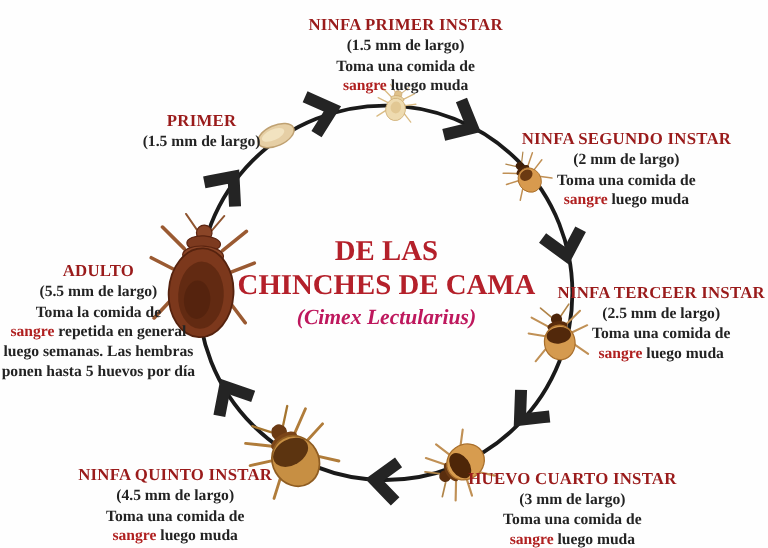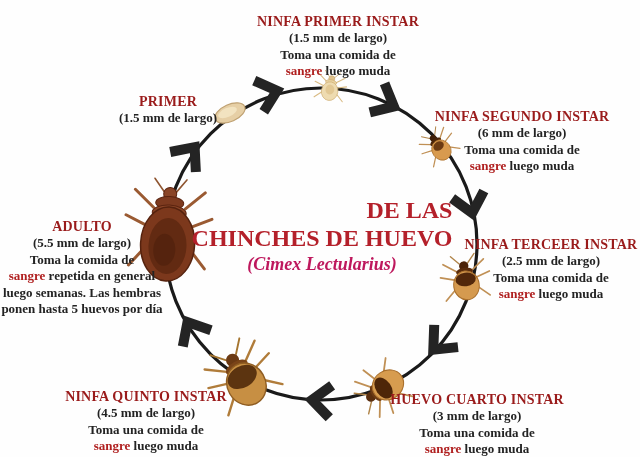--- a/index.html
+++ b/index.html
@@ -8,21 +8,21 @@
     font-family:"Liberation Serif","DejaVu Serif",serif;font-weight:bold;
   }
   #cycle-svg{position:absolute;left:0;top:0;z-index:1;}
   .stage{position:absolute;z-index:2;text-align:center;transform:translateX(-50%);white-space:nowrap;}
   .stage-title{font-size:14px;color:#9a1b1b;letter-spacing:.2px;line-height:17px;}
   .stage-size{font-size:13px;color:#232323;line-height:16.5px;}
   .stage-desc{font-size:13px;color:#232323;line-height:16.5px;}
   .red-word{color:#b02020;}
   #center-title{position:absolute;z-index:2;left:322px;top:194px;transform:translateX(-50%);text-align:center;white-space:nowrap;}
   .ct-line1{font-size:24px;color:#161616;letter-spacing:.5px;line-height:27px;}
-  .ct-line2{font-size:24px;color:#b4202a;line-height:26px;margin-top:3px;text-align:right;}
+  .ct-line2{font-size:24px;color:#b4202a;line-height:26px;margin-top:3px;}
   .ct-line3{font-size:24px;color:#b4202a;line-height:26px;margin-top:2px;}
   .ct-line4{font-size:18px;color:#be185d;font-style:italic;line-height:22px;margin-top:2px;}
   .bugleg{fill:none;stroke-width:2;stroke-linecap:round;}
   .ant{fill:none;stroke-width:1.6;stroke-linecap:round;}
 </style>
 </head>
 <body>
 
 <div id="canvas">
 
@@ -97,39 +97,39 @@
       <ellipse cy="-33" rx="14" ry="6.5" fill="#7d3a1f" stroke="#5b2410" stroke-width="1"></ellipse>
       <ellipse cy="-23" rx="17" ry="8" fill="#8a4527" stroke="#5b2410" stroke-width="1"></ellipse>
       <ellipse cy="8" rx="27" ry="37" fill="#7c381c" stroke="#55220e" stroke-width="1.5"></ellipse>
       <ellipse cy="10" rx="19" ry="28" fill="#5e2810" opacity="0.85"></ellipse>
       <ellipse cy="14" cx="-3" rx="11" ry="16" fill="#4c1f0b" opacity="0.6"></ellipse>
     </g>
   </svg>
 
   <div id="center-title">
     <div class="ct-line2">DE LAS</div>
-    <div class="ct-line3">CHINCHES DE HUEVO</div>
+    <div class="ct-line3">CHINCHES DE CAMA</div>
     <div class="ct-line4">(Cimex Lectularius)</div>
   </div>
 
   <div class="stage" style="left:168px;top:93px">
     <div class="stage-title">PRIMER</div>
     <div class="stage-size">(1.5 mm de largo)</div>
   </div>
 
   <div class="stage" style="left:338px;top:13px">
     <div class="stage-title">NINFA PRIMER INSTAR</div>
     <div class="stage-size">(1.5 mm de largo)</div>
     <div class="stage-desc">Toma una comida de</div>
     <div class="stage-desc"><span class="red-word">sangre</span><span> luego muda</span></div>
   </div>
 
   <div class="stage" style="left:522px;top:108px">
     <div class="stage-title">NINFA SEGUNDO INSTAR</div>
-    <div class="stage-size">(6 mm de largo)</div>
+    <div class="stage-size">(2 mm de largo)</div>
     <div class="stage-desc">Toma una comida de</div>
     <div class="stage-desc"><span class="red-word">sangre</span><span> luego muda</span></div>
   </div>
 
   <div class="stage" style="left:551px;top:236px">
     <div class="stage-title">NINFA TERCEER INSTAR</div>
     <div class="stage-size">(2.5 mm de largo)</div>
     <div class="stage-desc">Toma una comida de</div>
     <div class="stage-desc"><span class="red-word">sangre</span><span> luego muda</span></div>
   </div>

